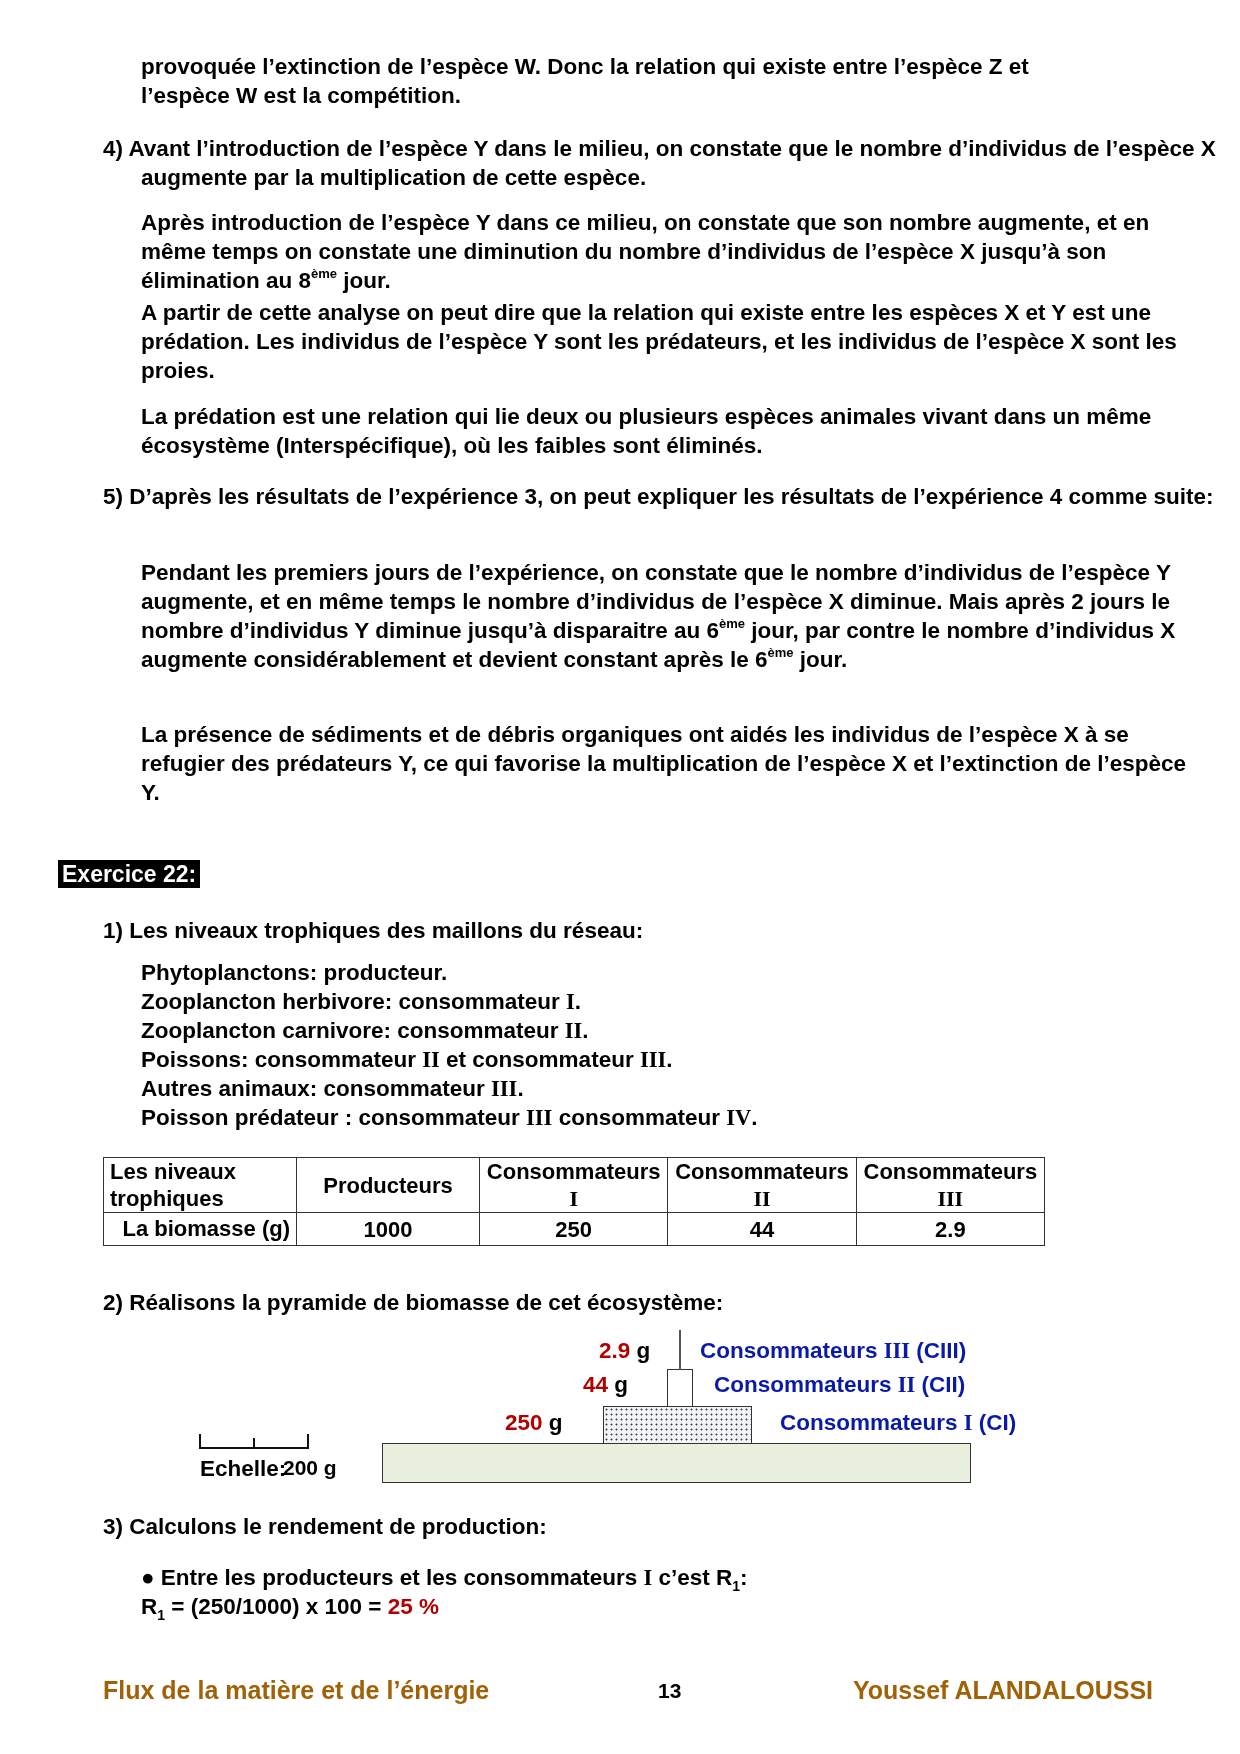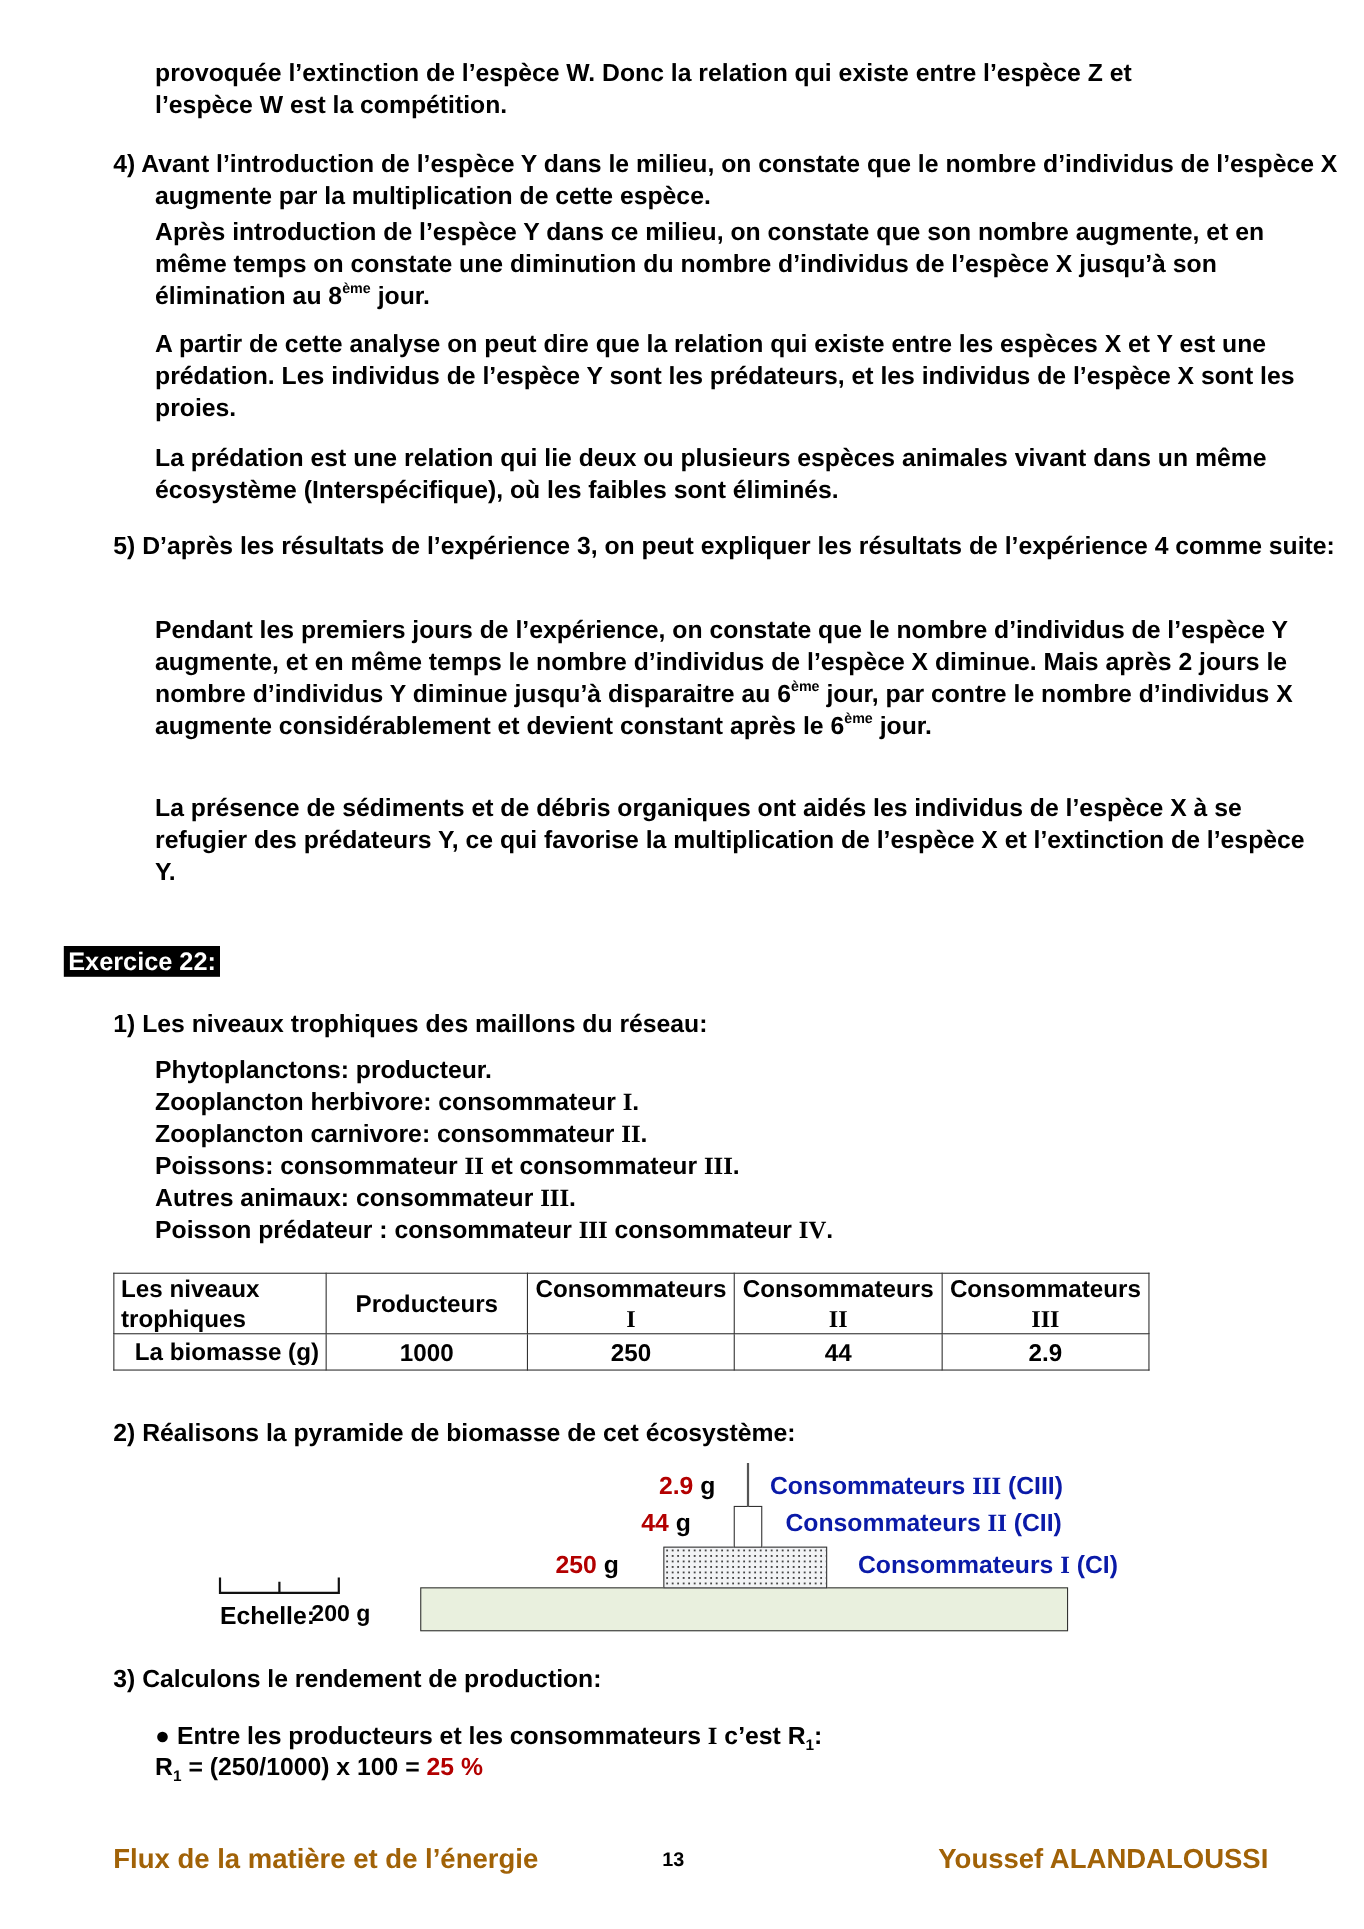--- a/index.html
+++ b/index.html
@@ -26,21 +26,21 @@
 <body>
 
 <div class="abs ind2" style="top:52px;">
   <p>provoquée l’extinction de l’espèce W. Donc la relation qui existe entre l’espèce Z et</p>
   <p>l’espèce W est la compétition.</p>
 </div>
 
 <div class="abs ind1 hang" style="top:134px;">
   <p><span>4)</span> <span>Avant l’introduction de l’espèce Y dans le milieu, on constate que le nombre d’individus de l’espèce X augmente par la multiplication de cette espèce.</span></p>
 </div>
-<div class="abs ind2" style="top:196px;">
+<div class="abs ind2" style="top:208px;">
   <p><span>Après introduction de l’espèce Y dans ce milieu, on constate que son nombre augmente, et en même temps on constate une diminution du nombre d’individus de l’espèce X jusqu’à son élimination au 8</span><sup>ème</sup><span> jour.</span></p>
 </div>
 <div class="abs ind2" style="top:298px;">
   <p>A partir de cette analyse on peut dire que la relation qui existe entre les espèces X et Y est une prédation. Les individus de l’espèce Y sont les prédateurs, et les individus de l’espèce X sont les proies.</p>
 </div>
 <div class="abs ind2" style="top:402px;">
   <p>La prédation est une relation qui lie deux ou plusieurs espèces animales vivant dans un même écosystème (Interspécifique), où les faibles sont éliminés.</p>
 </div>
 
 <div class="abs ind1 hang" style="top:482px;">
@@ -119,14 +119,14 @@
 
 <div class="abs ind1" style="top:1512px;">
   <p>3) Calculons le rendement de production:</p>
 </div>
 <div class="abs ind2" style="top:1563px;">
   <p><span>● </span><span>Entre les producteurs et les consommateurs </span><span class="roman">I</span><span> c’est R</span><sub>1</sub><span>:</span></p>
   <p><span>R</span><sub>1</sub><span> = (250/1000) x 100 = </span><span class="red">25 %</span></p>
 </div>
 
 <div class="abs footer" style="left:103px; top:1676px;">Flux de la matière et de l’énergie</div>
-<div class="abs" style="left:602px; top:1676px; font-size:18px;">13</div>
+<div class="abs" style="left:658px; top:1676px; font-size:21px;">13</div>
 <div class="abs footer" style="left:853px; top:1676px;">Youssef ALANDALOUSSI</div>
 
 </body></html>

